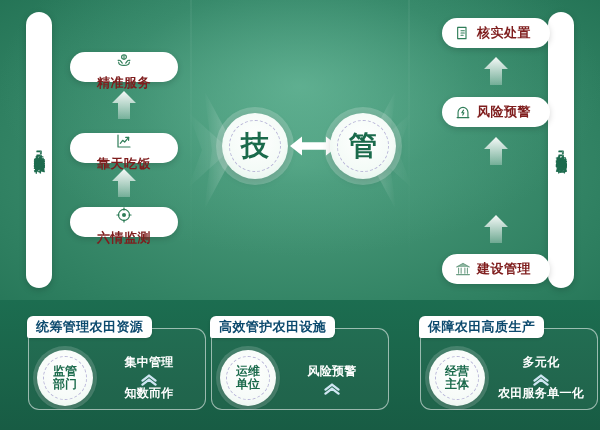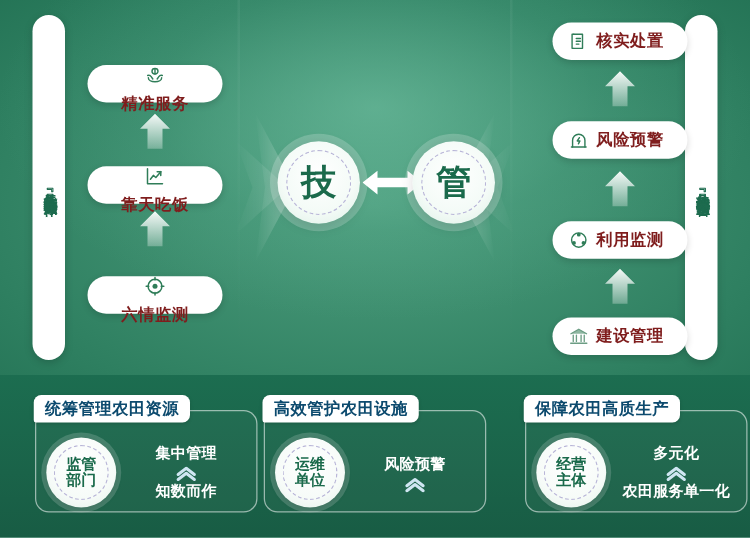--- a/index.html
+++ b/index.html
@@ -98,21 +98,21 @@
     white-space: nowrap;
   }
   .chip .ico { width: 16px; height: 16px; flex: 0 0 16px; display: block; }
   .chip .ico svg { display: block; width: 16px; height: 16px; }
 
   .chip-l { left: 70px; width: 108px; flex-direction: column; }
   .chip-r { left: 442px; width: 108px; }
 
   #chip-jzfw { top: 52px; }
   #chip-znfx { top: 133px; }
-  #chip-lqjc { top: 221px; }
+  #chip-lqjc { top: 207px; }
   #chip-hscz { top: 18px; }
   #chip-fxyj { top: 97px; }
   #chip-lyjc { top: 177px; }
   #chip-jsgl { top: 254px; }
 
   
   .up-arrow {
     position: absolute;
     width: 26px; height: 30px;
   }
@@ -383,31 +383,20 @@
       </span>
       <span class="label">风险预警</span>
     </div>
 
     <div class="up-arrow" id="arr-r2">
       <svg width="26" height="30" viewBox="0 0 26 30">
           <path d="M13 1 L25 13 L19 13 L19 29 L7 29 L7 13 L1 13 Z" fill="url(#upGrad)"></path>
         </svg>
     </div>
 
-    <div class="chip chip-r" id="chip-lyjc">
-      <span class="ico">
-        <svg viewBox="0 0 24 24" fill="none" stroke="#2f7d58" stroke-width="1.7" stroke-linecap="round">
-          <circle cx="12" cy="12" r="8.6"></circle>
-          <circle cx="12" cy="5.6" r="2.3" fill="#2f7d58" stroke="none"></circle>
-          <circle cx="6.3" cy="15.5" r="2.3" fill="#2f7d58" stroke="none"></circle>
-          <circle cx="17.7" cy="15.5" r="2.3" fill="#2f7d58" stroke="none"></circle>
-        </svg>
-      </span>
-      <span class="label">利用监测</span>
-    </div>
 
     <div class="up-arrow" id="arr-r3">
       <svg width="26" height="30" viewBox="0 0 26 30">
           <path d="M13 1 L25 13 L19 13 L19 29 L7 29 L7 13 L1 13 Z" fill="url(#upGrad)"></path>
         </svg>
     </div>
 
     <div class="chip chip-r" id="chip-jsgl">
       <span class="ico">
         <svg viewBox="0 0 24 24" fill="none" stroke="#6c9d84" stroke-width="1.6" stroke-linecap="round" stroke-linejoin="round">

